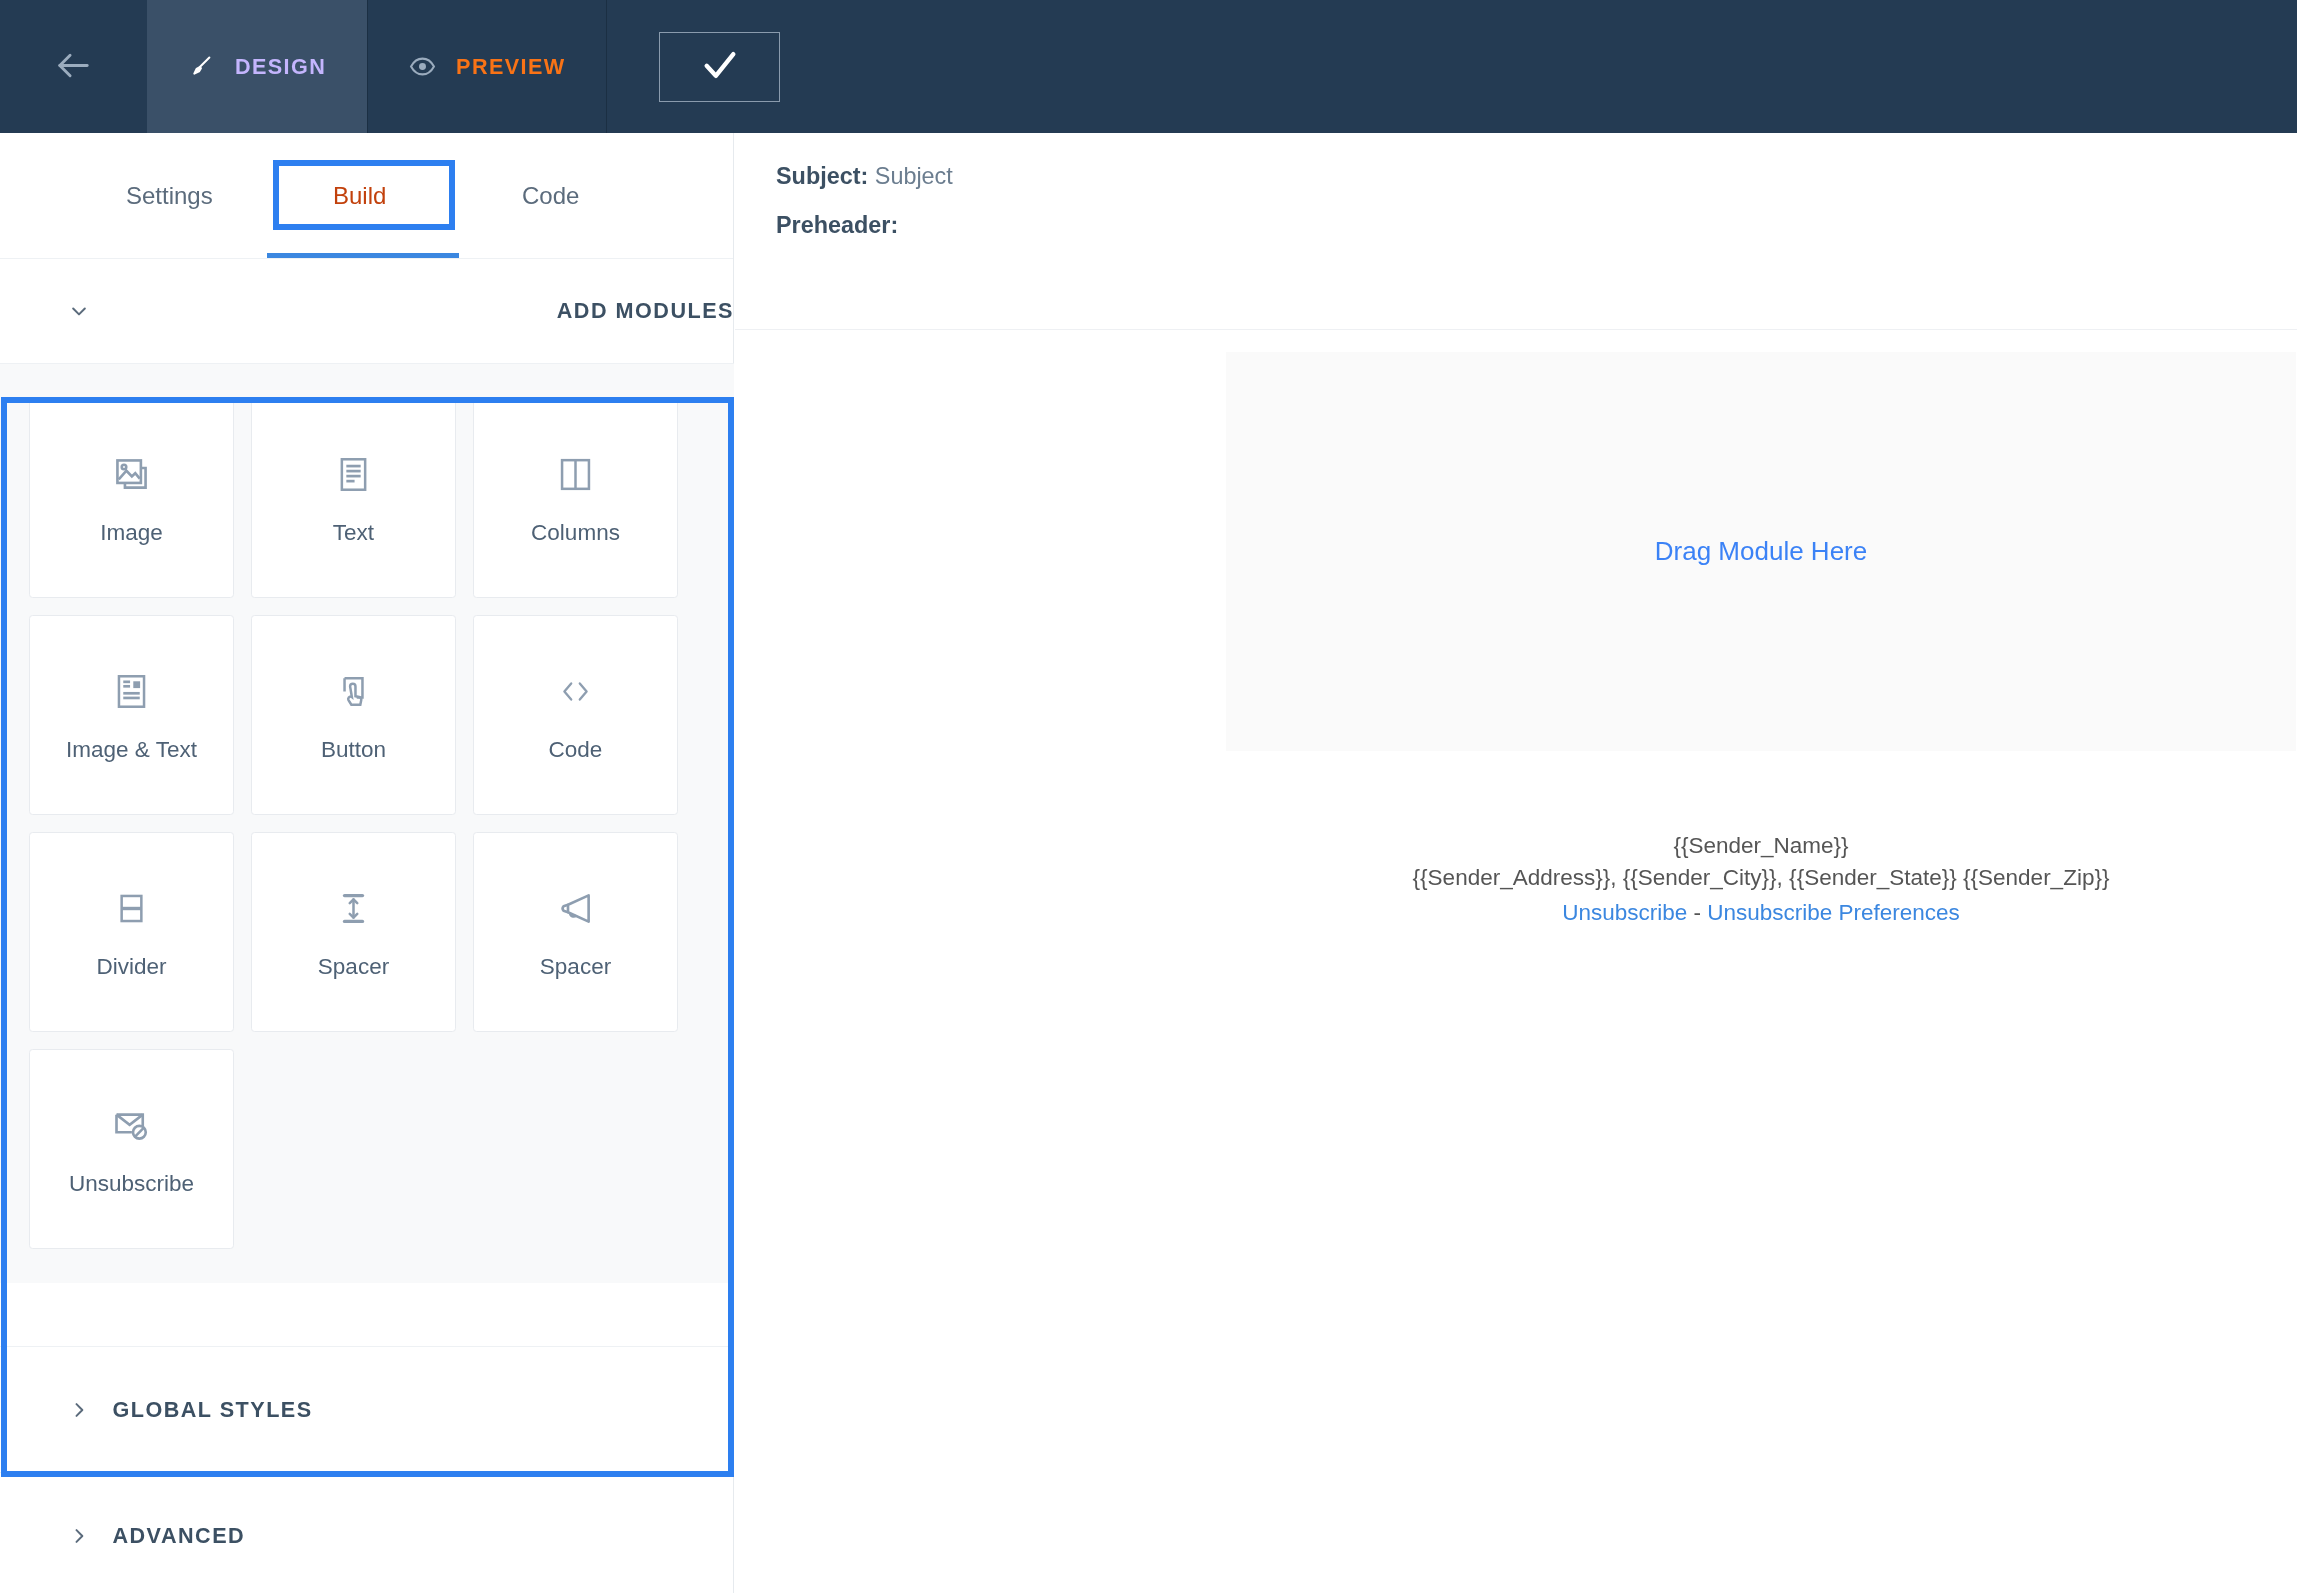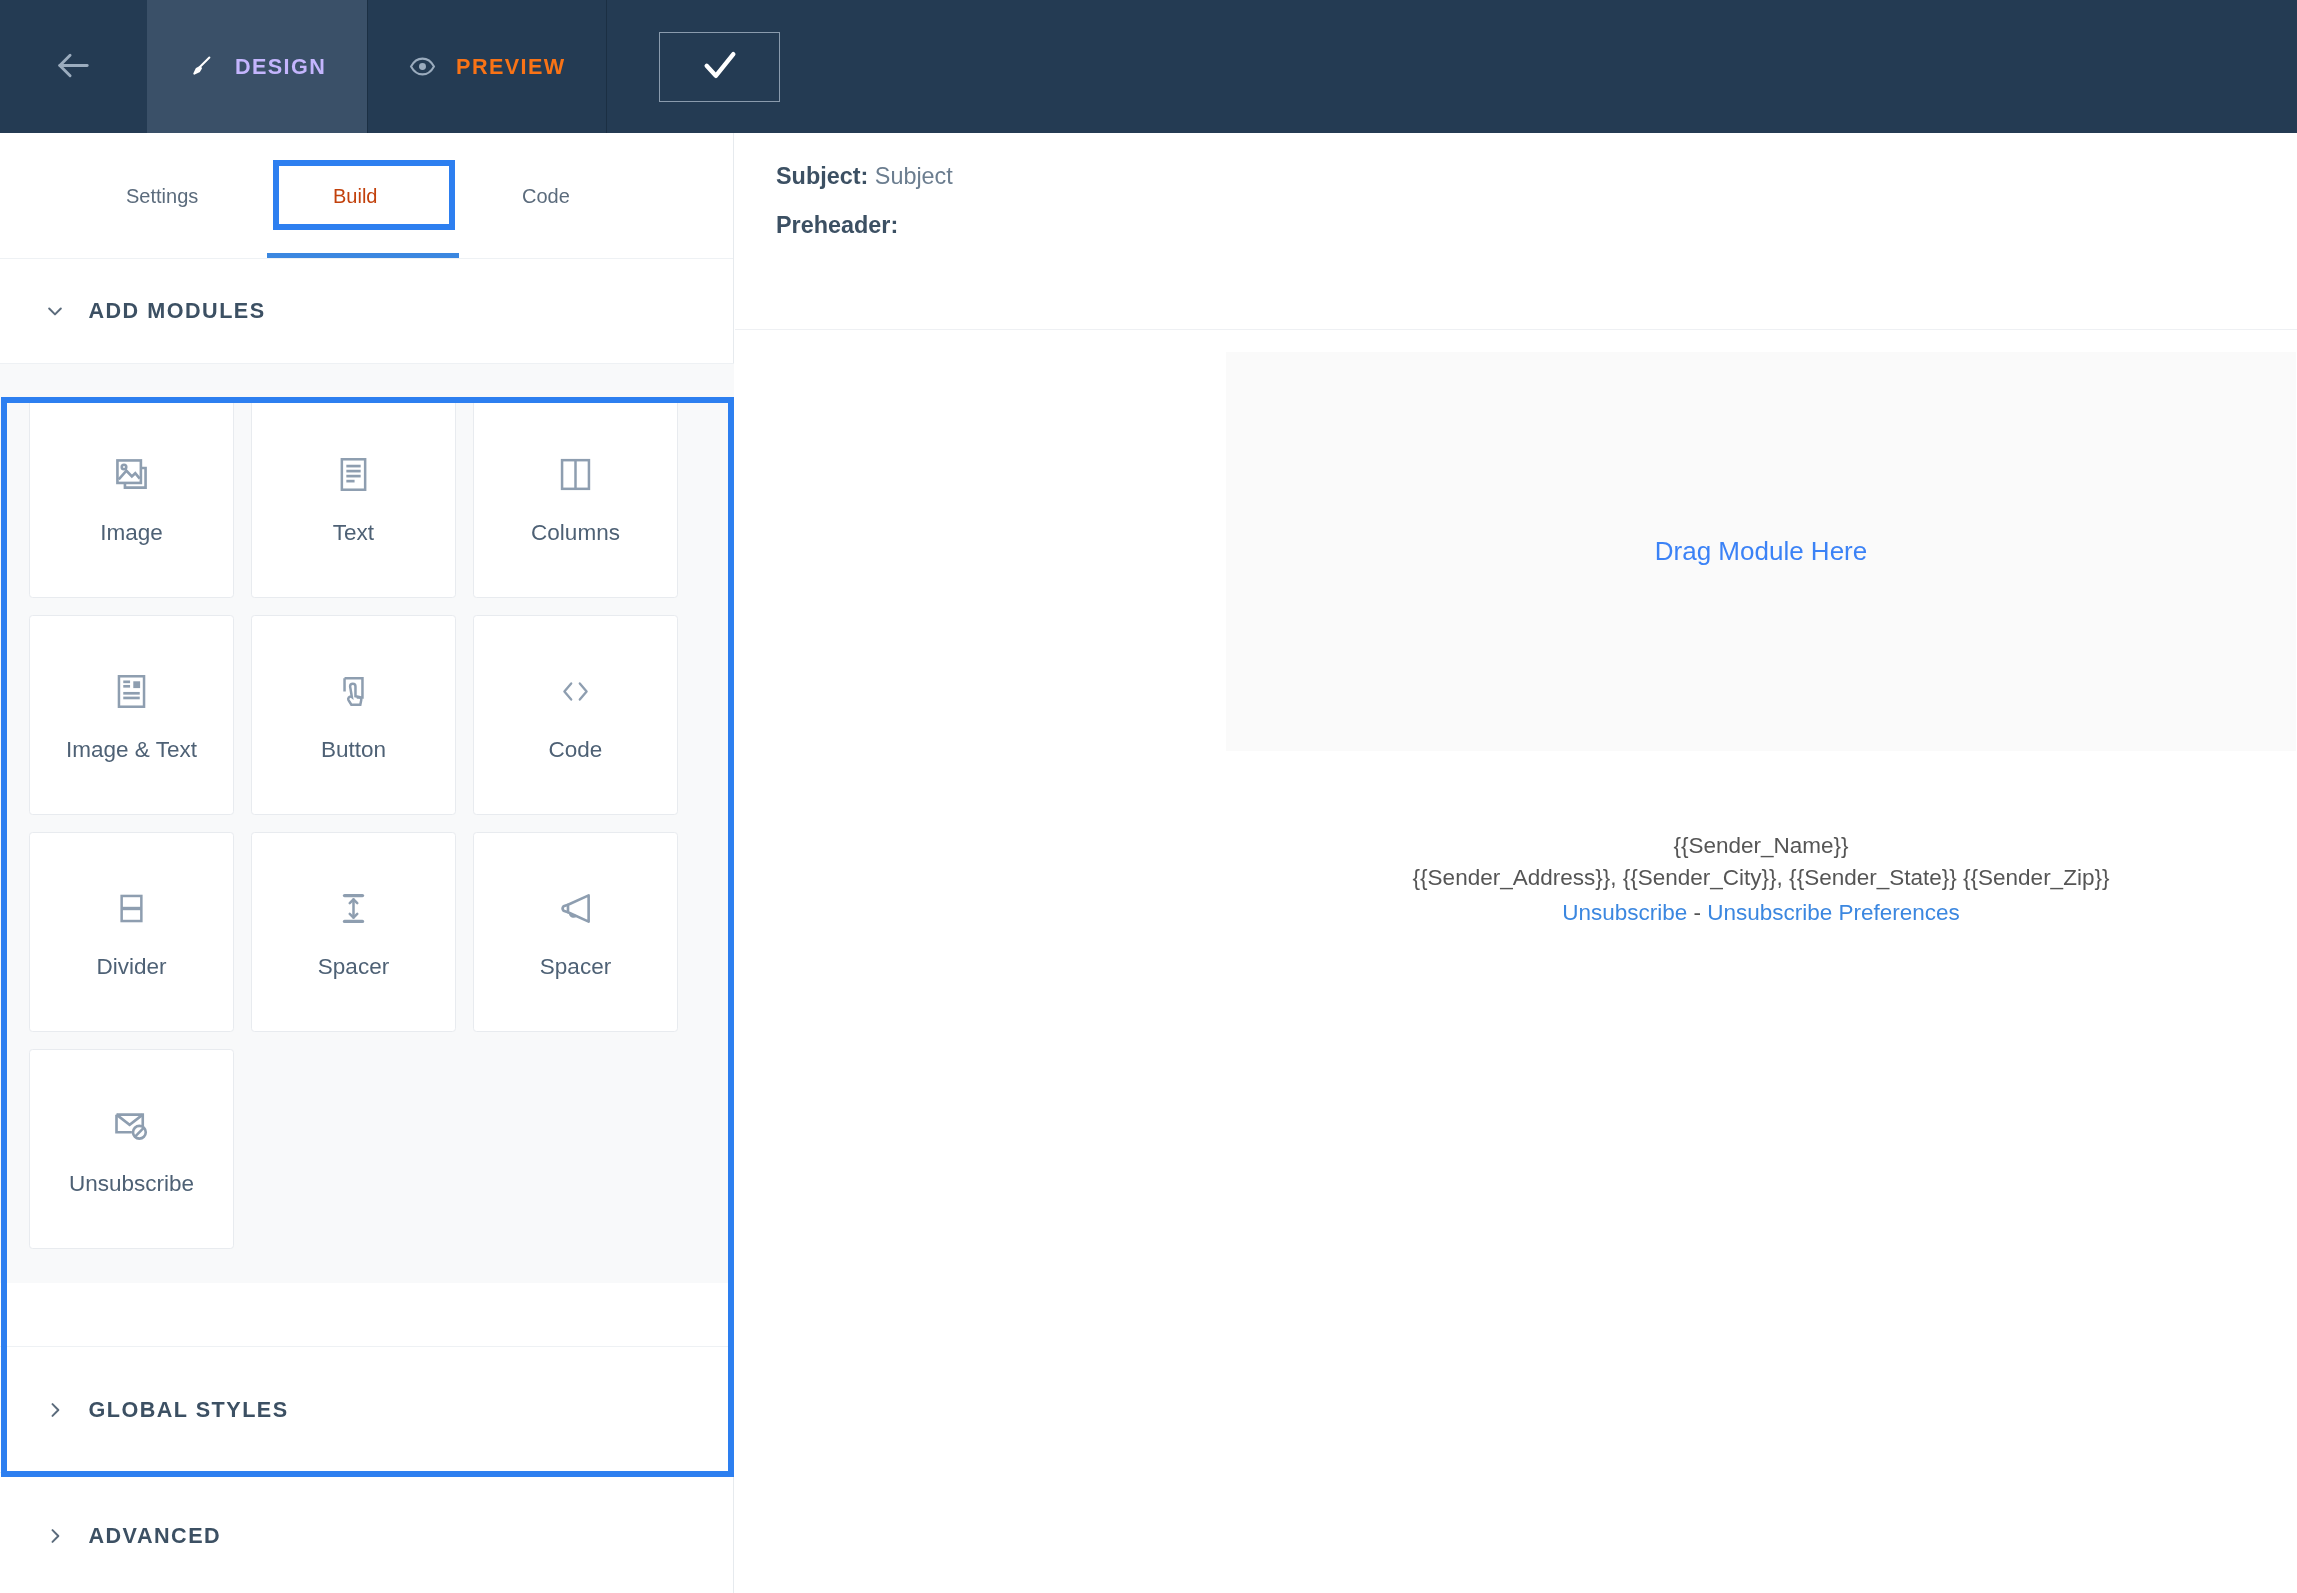--- a/index.html
+++ b/index.html
@@ -58,21 +58,21 @@
     background: #ffffff;
     border-right: 0.9px solid #e6eaee;
   }
   .tabstrip {
     position: relative;
     height: 126px;
     display: flex; align-items: center;
     border-bottom: 0.9px solid #eef1f4;
   }
   .tabstrip-item {
-    font-size: 20px;
+    font-size: 24px;
     color: #5b6b7c;
     cursor: pointer;
     position: absolute;
     top: 50%; transform: translateY(-50%);
   }
   #tab-settings { left: 126px; }
   #tab-build    { left: 333px; color: #c2410c; }
   #tab-tags     { left: 522px; }
   .tab-underline {
     position: absolute;
@@ -85,26 +85,27 @@
     left: 273px; top: 27px;
     width: 182px; height: 70px;
     border: 6.3px solid #2d7ff0;
     pointer-events: none;
   }
 
   
   .sect-header {
     display: flex; align-items: center;
     gap: 23.4px;
-    padding-left: 45px;
+    padding-left: 69px;
     font-size: 21.6px;
     font-weight: bold;
     letter-spacing: 1.5px;
     color: #3c5063;
     cursor: pointer;
+    justify-content: space-between;
   }
   .chev { width: 20px; height: 20px; display: inline-block; }
 
   .addmod-block {
     position: absolute;
     left: 0; top: 126px;
     width: 734px;
   }
   .addmod-head { height: 104px; }
   .addmod-body {

